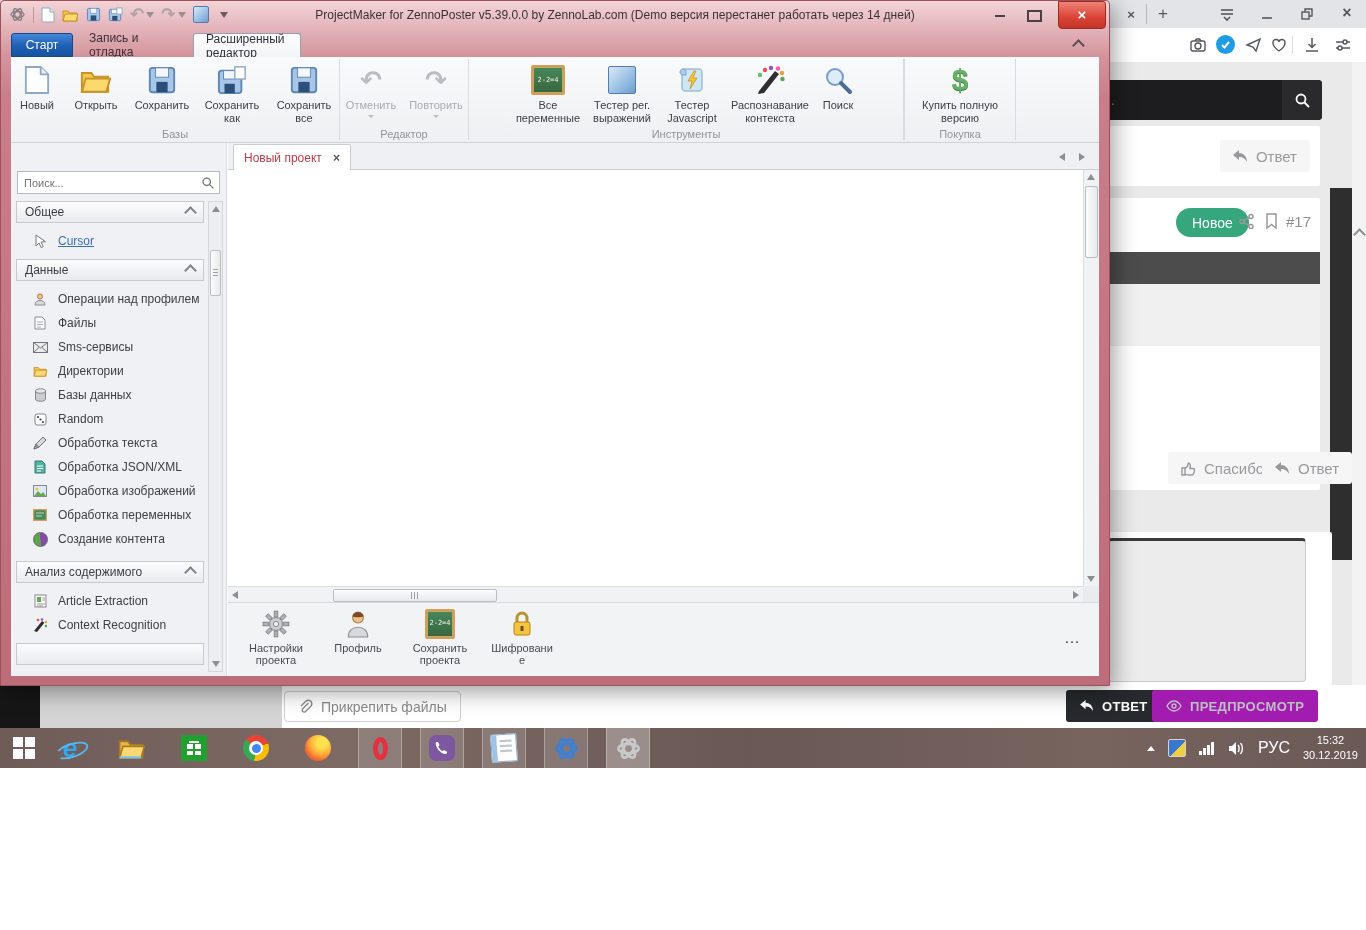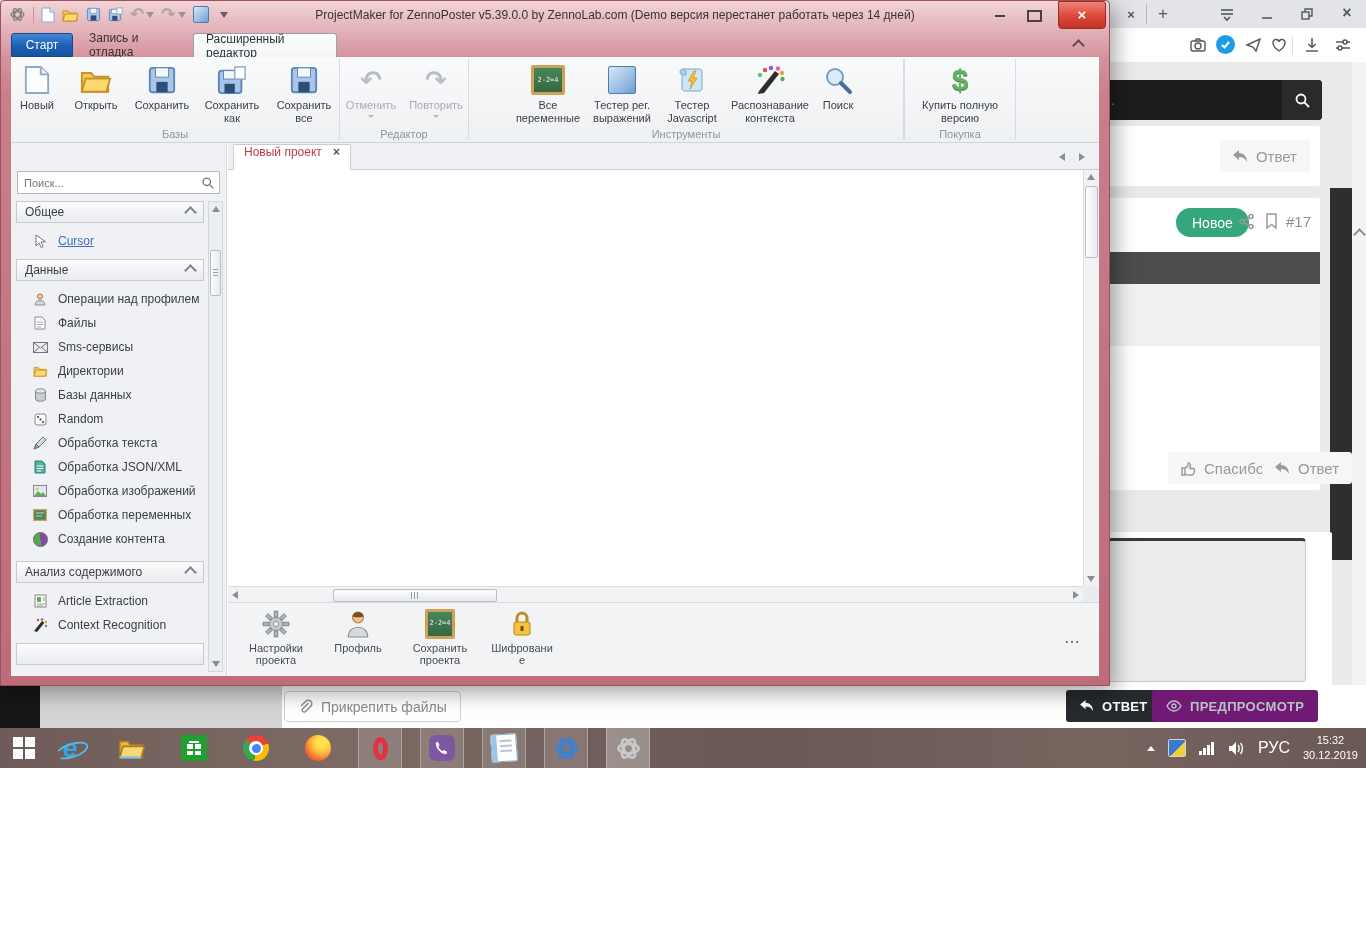--- a/index.html
+++ b/index.html
@@ -85,21 +85,21 @@
   .tb-item{height:24px;display:flex;align-items:center;gap:10px;padding-left:16px;font-size:12px;color:#3c4046}
   .tb-item .tico{width:16px;height:16px;display:flex;align-items:center;justify-content:center}
   .tb-link{color:#3f6dbf;text-decoration:underline}
   .tb-scroll{position:absolute;right:3px;top:58px;width:15px;bottom:4px;background:#eceef0;border:1px solid #d4d7db;box-sizing:border-box}
   .sthumb{position:absolute;left:1px;right:1px;background:linear-gradient(90deg,#fdfdfd,#e7e9ec);border:1px solid #b9bec5;border-radius:2px}
   .grip{height:7px;margin:0 2px;background:repeating-linear-gradient(180deg,#9aa0a6 0 1px,transparent 1px 3px)}
   
   .canvas-zone{position:absolute;left:217px;top:0;right:0;bottom:0}
   .doc-tabbar{position:absolute;left:0;top:0;right:0;height:27px;background:#eef0f3;border-bottom:1px solid #c9cdd2;box-sizing:border-box}
   .doc-tab{position:absolute;left:5px;top:1px;height:26px;width:118px;background:#fff;border:1px solid #c9cdd2;border-bottom:none;
-           border-radius:2px 2px 0 0;display:flex;align-items:flex-start;gap:10px;padding:0 10px;box-sizing:border-box;
+           border-radius:2px 2px 0 0;display:flex;align-items:center;gap:10px;padding:0 10px;box-sizing:border-box;
            color:#c0394b;font-size:12px}
   .doc-tab .x-glyph::before{color:#555;font-size:12px}
   .canvas{position:absolute;left:0;top:27px;right:16px;bottom:90px;background:#fff}
   .node-ring{position:absolute;width:80px;height:80px;border:2px dashed #2b35c8;border-radius:50%;padding:2px;box-sizing:border-box}
   .node{width:100%;height:100%;border-radius:50%;background:radial-gradient(circle at 38% 30%,#ffffff 0%,#ececec 45%,#d2d2d2 100%);
         box-shadow:inset -3px -5px 9px rgba(0,0,0,.10);display:flex;align-items:center;justify-content:center;
         font-size:16px;color:#4a4a4a}
   .cv-controls{position:absolute;right:12px;bottom:10px;display:flex;align-items:center;gap:11px}
   .zoom-box{display:flex;border:1px solid #aab0b6;background:#fff;height:20px}
   .zoom-box input{width:36px;border:none;outline:none;font-size:11px;text-align:center;color:#333;
@@ -268,21 +268,21 @@
             <path d="M10.5 4L5 9.5a2 2 0 102.8 2.8l5-5a3.5 3.5 0 10-5-5L3 7"></path>
             </svg>
           <span>Прикрепить файлы</span>
         </div>
         <div class="cta" style="position:absolute;left:1066px;top:5px;background:#26292d;color:#fff">
           <svg width="14" height="12" viewBox="0 0 15 13" fill="#fff">
             <path d="M6 0L0 5l6 5V7c4 0 6 1.5 8 5 0-6-4-9-8-9V0z"></path>
             </svg>
           <span>ОТВЕТ</span>
         </div>
-        <div class="cta" style="position:absolute;left:1152px;top:5px;background:#701a75;color:#bcc0c3">
+        <div class="cta" style="position:absolute;left:1152px;top:5px;background:#a21caf;color:#bcc0c3">
           <svg width="16" height="12" viewBox="0 0 16 12" fill="none" stroke="#bcc0c3" stroke-width="1.4">
             <path d="M1 6s3-5 7-5 7 5 7 5-3 5-7 5-7-5-7-5z"></path>
               <circle cx="8" cy="6" r="2"></circle>
             </svg>
           <span>ПРЕДПРОСМОТР</span>
         </div>
       </div>
     </div>
   </div>
 
@@ -336,21 +336,21 @@
         <span class="x-glyph"></span>
       </div>
 
     <div class="pm-tabs">
       <div class="ptab start" style="left:10px;width:62px">
           <span>Старт</span>
         </div>
       <div class="ptab plain" style="left:76px;width:114px">
           <span>Запись и отладка</span>
         </div>
-      <div class="ptab active" style="left:192px;width:144px">
+      <div class="ptab active" style="left:192px;width:108px">
           <span>Расширенный редактор</span>
         </div>
       <div class="abs chev-up" style="right:26px;top:10px;border-color:#5c4c50"></div>
     </div>
 
     <div class="pm-ribbon">
 
       <div class="rgroup" style="width:328px">
         <div class="rbtns">
           <div class="rbtn" style="width:52px">

